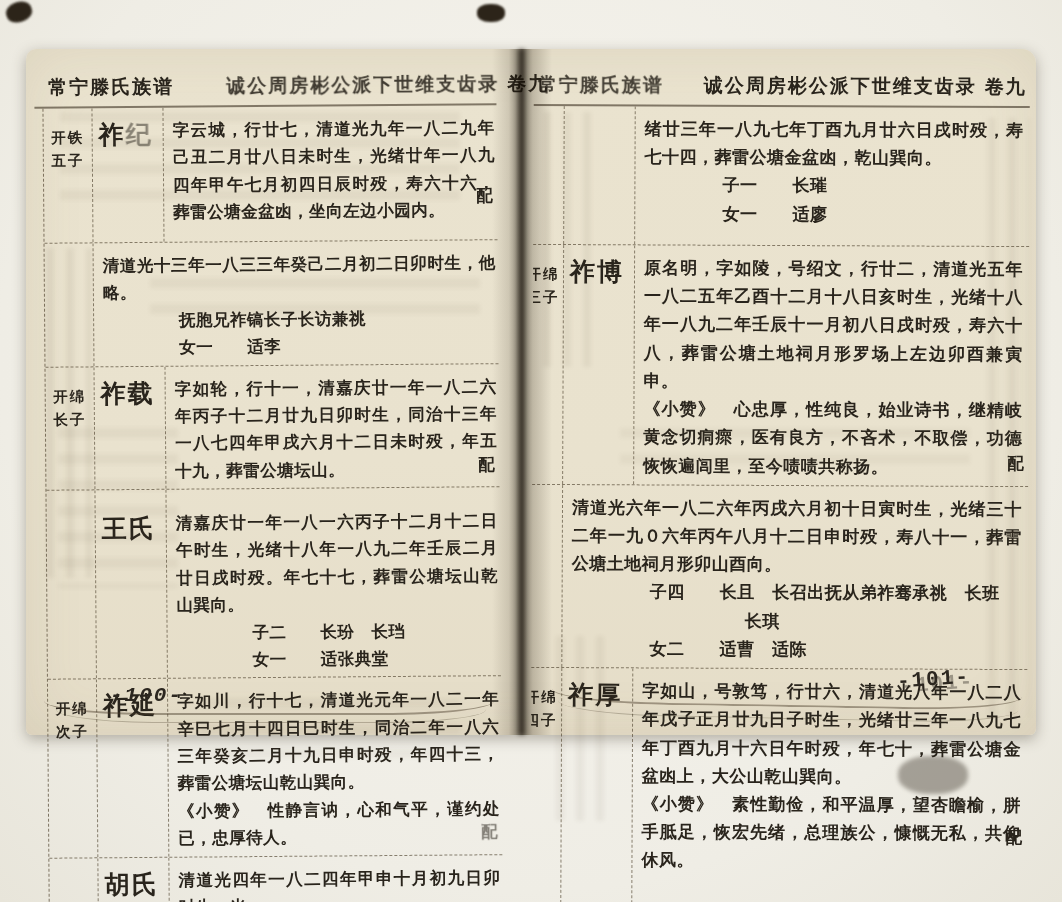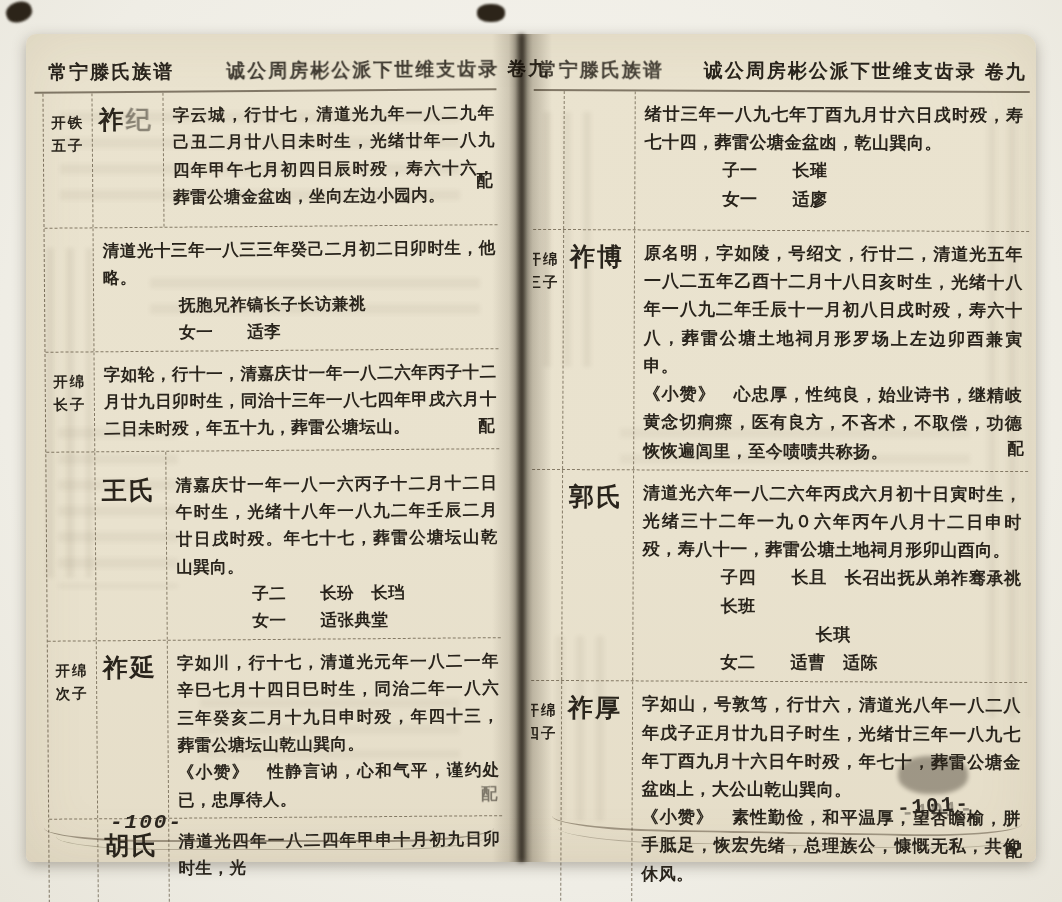--- a/index.html
+++ b/index.html
@@ -1,20 +1,20 @@
 <!DOCTYPE html>
 <html><head>
 <meta charset="utf-8">
 <style>
   html,body{margin:0;padding:0;}
   body{width:1062px;height:902px;background:#f3f1ea;overflow:hidden;
        font-family:"Liberation Serif","DejaVu Serif",serif;}
   .scan{position:relative;width:1062px;height:902px;background:
         radial-gradient(circle at 50% 40%, #f6f4ee 0%, #efede5 70%, #e8e5da 100%);}
-  .book{position:absolute;left:26px;top:34px;width:1010px;height:828px;
+  .book{position:absolute;left:26px;top:49px;width:1010px;height:686px;
         background:linear-gradient(180deg,#eae3cf 0%,#e9e2ce 60%,#e5ddc8 100%);
         border-radius:10px 14px 6px 6px;
         box-shadow:0 4px 14px rgba(60,52,38,.35), inset 0 0 60px rgba(120,105,75,.12);}
   
   .spine{position:absolute;left:466px;top:0;width:60px;height:100%;pointer-events:none;
          background:linear-gradient(90deg, rgba(40,30,15,0) 0%, rgba(40,30,15,.14) 28%,
            rgba(25,18,8,.55) 50%, rgba(40,30,15,.22) 68%, rgba(40,30,15,0) 100%);}
   .spine-core{position:absolute;left:492px;top:0;width:7px;height:100%;
          background:rgba(18,13,6,.55);filter:blur(2px);}
   
@@ -110,20 +110,21 @@
               <div class="ln kids">抚胞兄祚镐长子长访兼祧</div>
               <div class="ln kids">女一　　适李</div>
             </div>
           </div>
 
           <div class="row" style="min-height:99px">
             <div class="c-rel">
               <div>开绵</div>
               <div>长子</div>
             </div>
+            <div class="c-name"><span>祚载</span></div>
             <div class="c-txt">
               <div class="ln">字如轮，行十一，清嘉庆廿一年一八二六年丙子十二月廿九日卯时生，同治十三年一八七四年甲戌六月十二日未时殁，年五十九，葬雷公塘坛山。</div>
               <span class="mark">配</span>
             </div>
           </div>
 
           <div class="row" style="min-height:142px">
             <div class="c-rel"></div>
             <div class="c-name" style="padding-top:22px"><span>王氏</span></div>
             <div class="c-txt" style="padding-top:20px">
@@ -189,21 +190,20 @@
             <div class="c-name"><span>祚博</span></div>
             <div class="c-txt">
               <div class="ln">原名明，字如陵，号绍文，行廿二，清道光五年一八二五年乙酉十二月十八日亥时生，光绪十八年一八九二年壬辰十一月初八日戌时殁，寿六十八，葬雷公塘土地祠月形罗场上左边卯酉兼寅申。</div>
               <div class="ln">《小赞》　心忠厚，性纯良，始业诗书，继精岐黄念切痌瘝，医有良方，不吝术，不取偿，功德恢恢遍闾里，至今啧啧共称扬。</div>
               <span class="mark">配</span>
             </div>
           </div>
 
           <div class="row" style="min-height:172px">
             <div class="c-rel"></div>
-            <div class="c-name"><span>郭氏</span></div>
             <div class="c-txt">
               <div class="ln">清道光六年一八二六年丙戌六月初十日寅时生，光绪三十二年一九０六年丙午八月十二日申时殁，寿八十一，葬雷公塘土地祠月形卯山酉向。</div>
               <div class="ln kids">子四　　长且　长召出抚从弟祚骞承祧　长班</div>
               <div class="ln kids2">长琪</div>
               <div class="ln kids">女二　　适曹　适陈</div>
             </div>
           </div>
 
           <div class="row" style="min-height:245px">
             <div class="c-rel">

